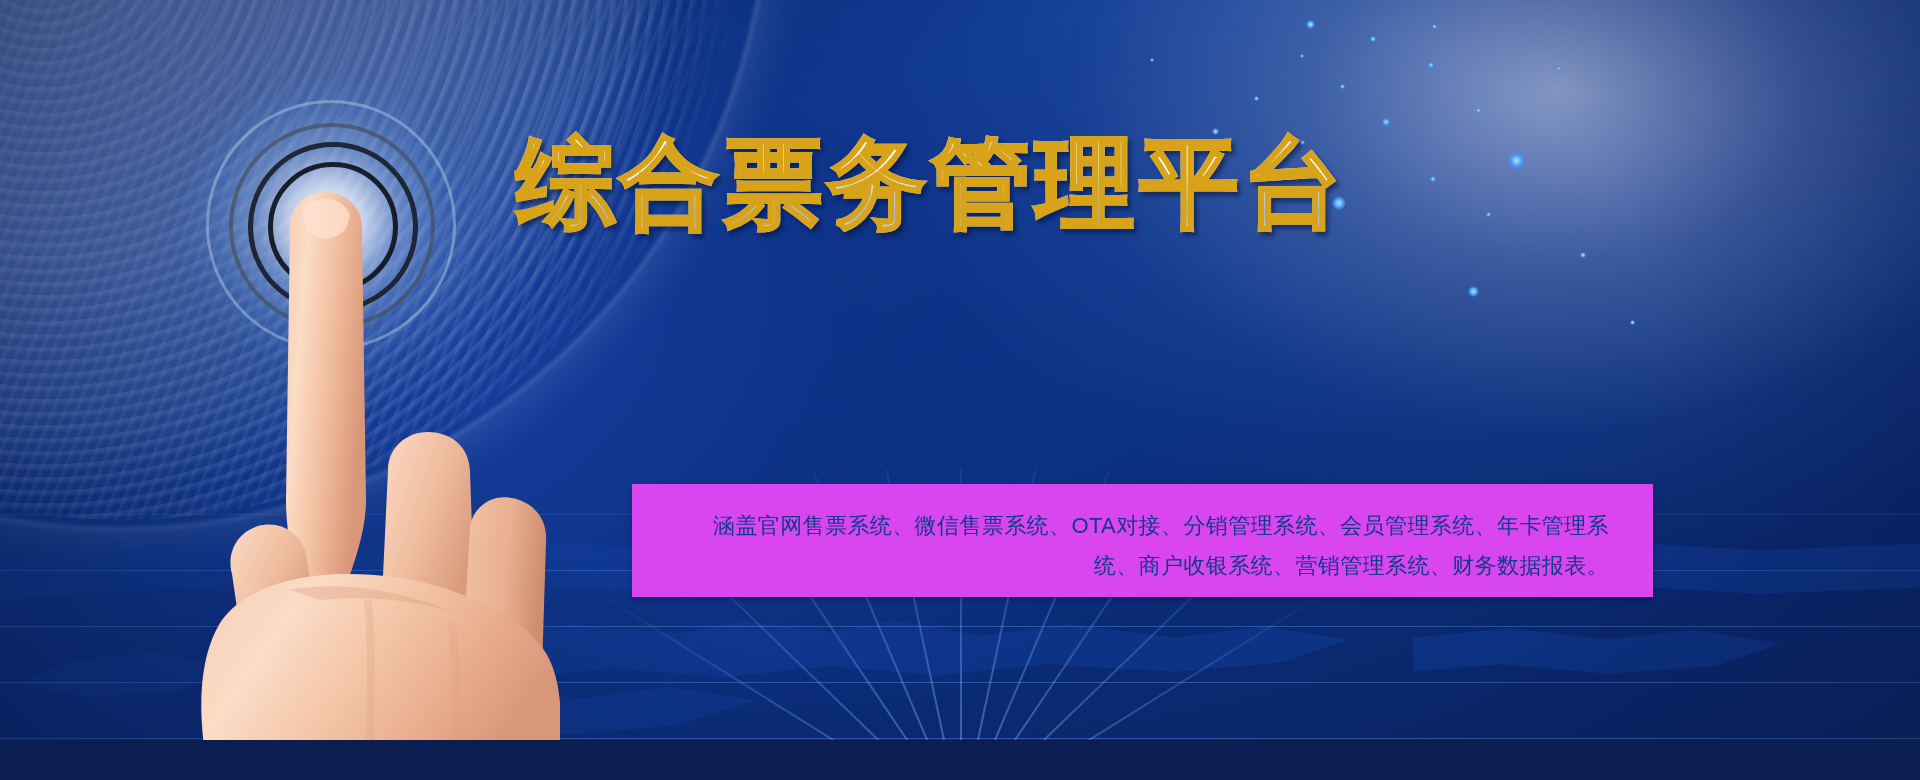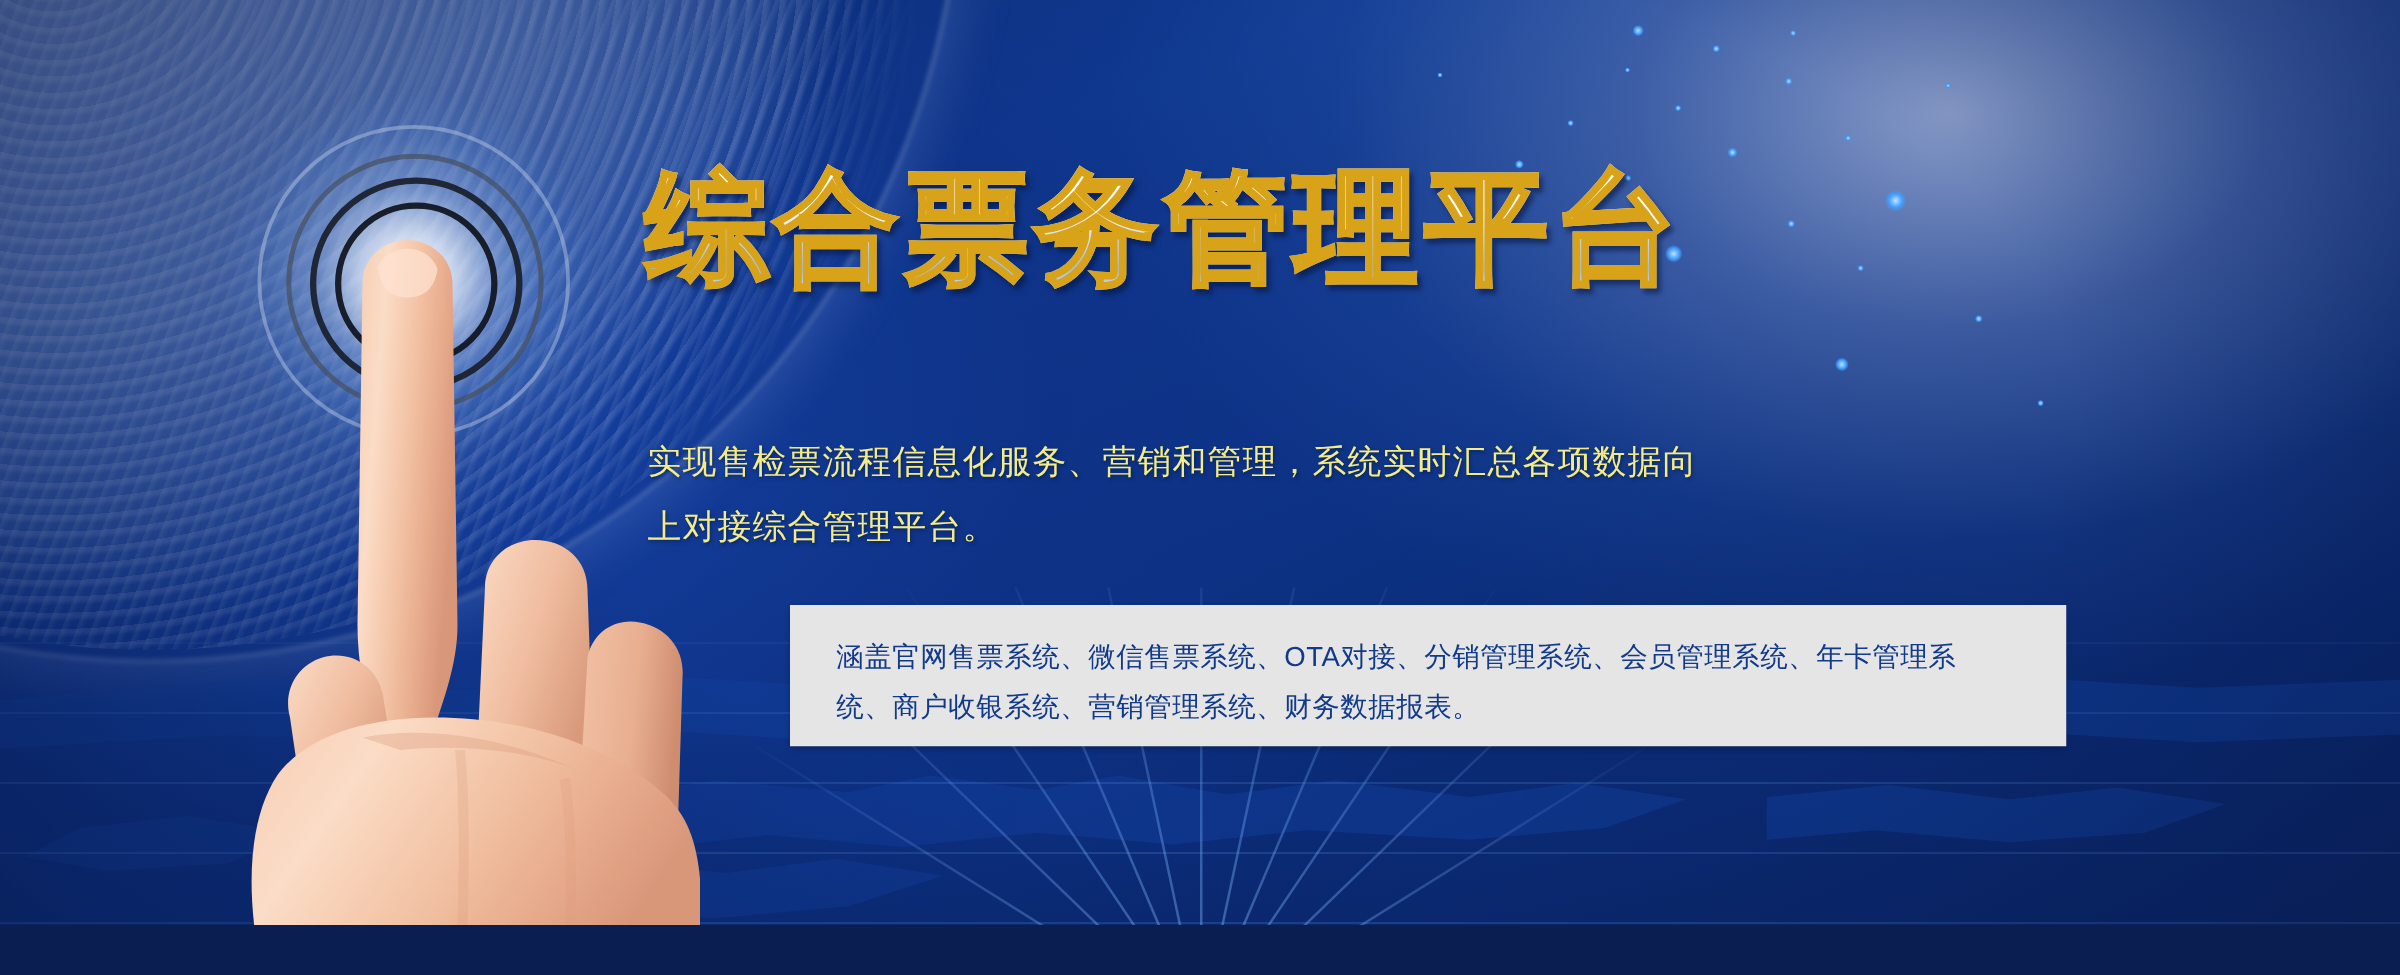--- a/index.html
+++ b/index.html
@@ -208,23 +208,24 @@
     letter-spacing: 1px;
     text-shadow: 1px 2px 3px rgba(4,18,58,0.5);
   }
 
   .infobox {
     position: absolute;
     left: 632px;
     top: 484px;
     width: 1021px;
     height: 113px;
-    background: #e5e5e5;
+    background: #d946ef;
     box-shadow: 0 2px 5px rgba(0,0,0,0.28);
     box-sizing: border-box;
+    text-align: right;
   }
   .infobox-text {
     position: absolute;
     left: 37px;
     top: 22px;
     width: 940px;
     font-family: "Liberation Sans", sans-serif;
     font-size: 22px;
     line-height: 40px;
     color: #123a8a;
@@ -339,22 +340,18 @@
     <path d="M82,450 C104,420 150,404 208,404 C282,404 350,428 392,466
              C420,492 424,530 420,610 L70,610 C56,546 58,486 82,450 Z" fill="url(#skin)"></path>
 
     <path d="M150,420 C200,410 270,420 330,450 C300,434 240,424 180,430 Z" fill="#d99a7c" opacity="0.35"></path>
     <path d="M232,430 C236,470 236,540 232,610 L224,610 C228,540 228,470 224,430 Z" fill="#d99a7c" opacity="0.25"></path>
     <path d="M316,452 C322,498 322,556 318,610 L310,610 C314,556 314,498 308,454 Z" fill="#d99a7c" opacity="0.22"></path>
   </svg>
 
   <div class="title">综合票务管理平台</div>
 
-  <div class="subtitle">
-    <div>实现售检票流程信息化服务、营销和管理，系统实时汇总各项数据向</div>
-    <div>上对接综合管理平台。</div>
-  </div>
 
   <div class="infobox">
     <div class="infobox-text">涵盖官网售票系统、微信售票系统、OTA对接、分销管理系统、会员管理系统、年卡管理系统、商户收银系统、营销管理系统、财务数据报表。</div>
   </div>
 
 </div>
 
 </body></html>

